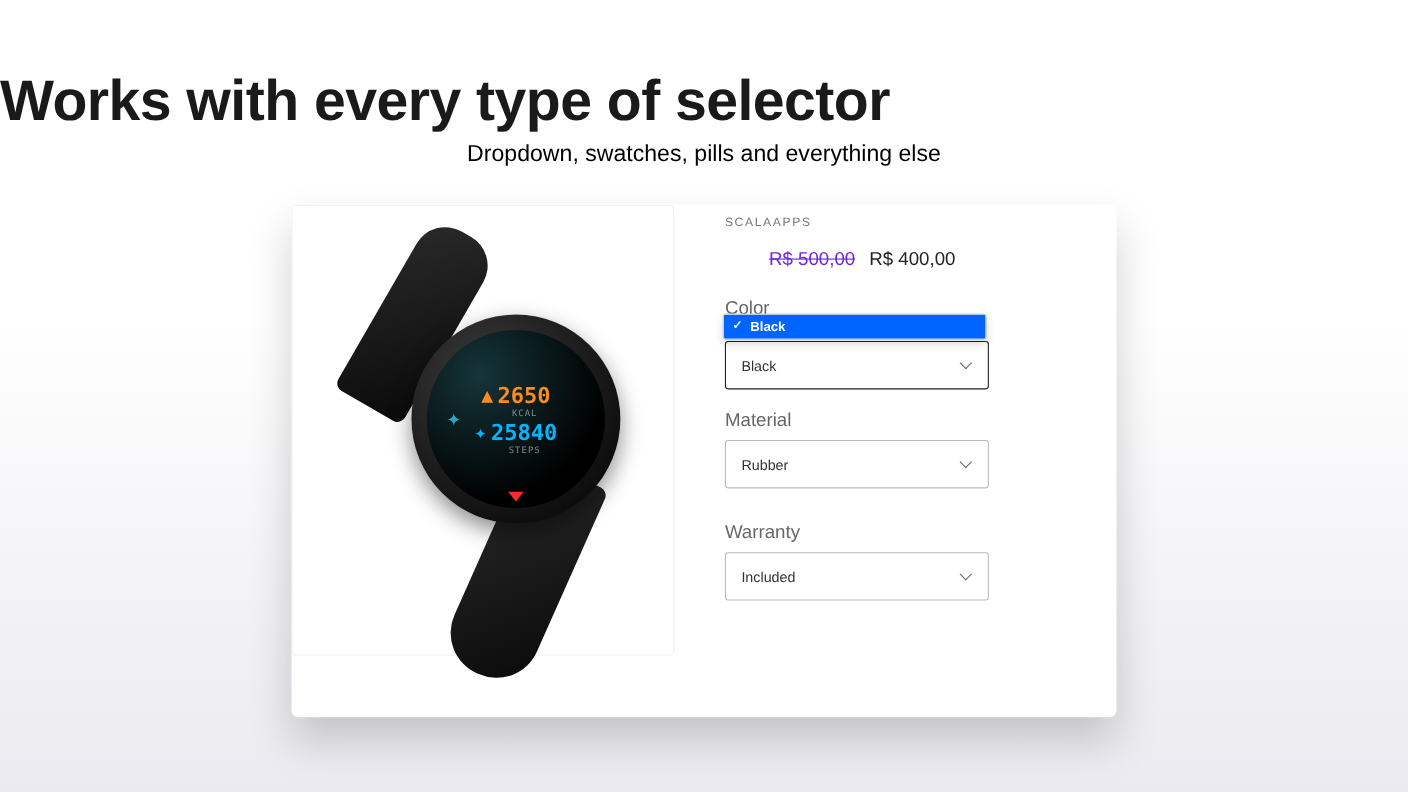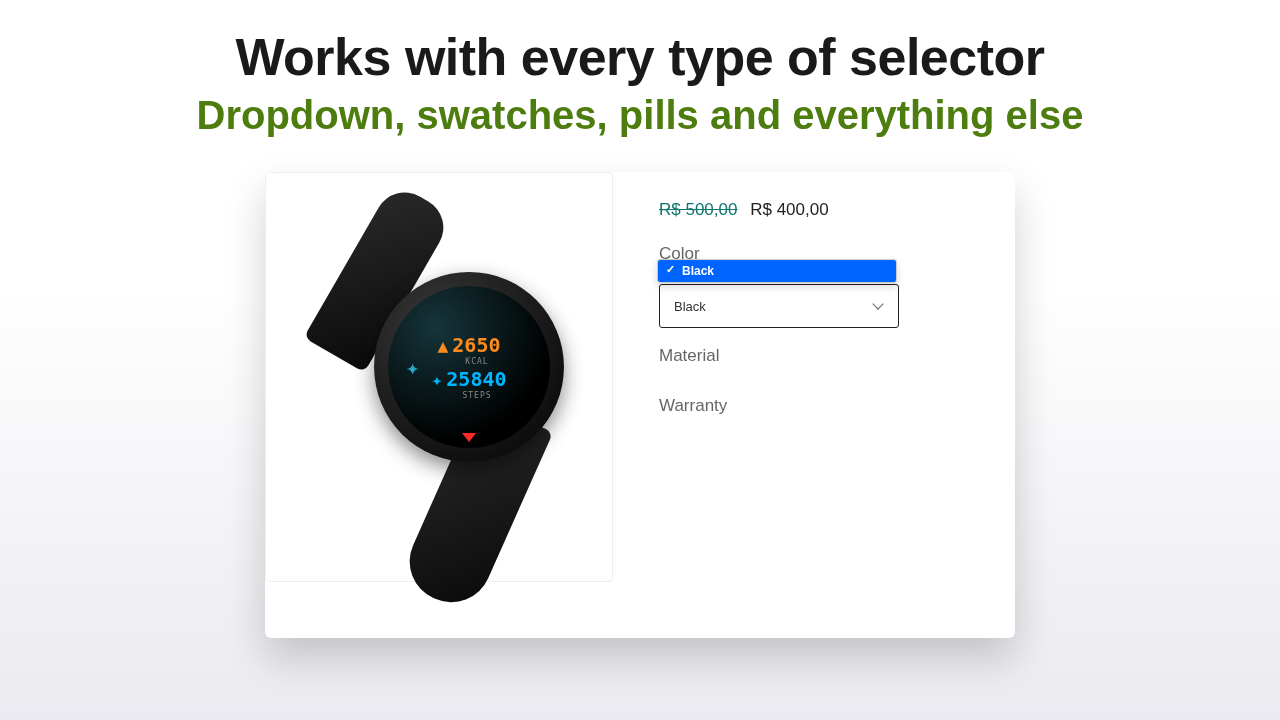--- a/index.html
+++ b/index.html
@@ -3,33 +3,33 @@
 <meta charset="utf-8">
 <style>
   * { box-sizing: border-box; margin: 0; padding: 0; }
   html, body { width: 1280px; height: 720px; }
   body {
     font-family: -apple-system, BlinkMacSystemFont, "Segoe UI", Arial, sans-serif;
     background: linear-gradient(to bottom, #ffffff 0%, #ffffff 40%, #eaeaf0 100%);
     overflow: hidden;
   }
   .headline {
-    text-align: center;
+    text-align: left;
     font-weight: 800;
     font-size: 52px;
     color: #1a1a1a;
-    margin-top: 27px;
+    margin-top: 62px;
     letter-spacing: -0.5px;
   }
   .subhead {
     text-align: center;
-    font-size: 40px;
-    color: #4d7c0f;
+    font-size: 21px;
+    color: #000000;
     margin-top: 6px;
-    font-weight: 700;
+    font-weight: 400;
   }
   .card {
     width: 750px;
     height: 466px;
     background: #fff;
     margin: 34px auto 0;
     border-radius: 6px;
     box-shadow: 0 20px 40px rgba(0,0,0,0.18);
     position: relative;
     overflow: hidden;
@@ -114,23 +114,24 @@
     line-height: 1.3;
     font-weight: 500;
     color: #111;
   }
   .prices {
     margin-top: 18px;
     font-size: 17px;
     color: #222;
   }
   .old {
-    color: #0f766e;
+    color: #6d28d9;
     text-decoration: line-through;
     margin-right: 8px;
+    margin-left: 40px;
   }
 
   .opt { margin-top: 24px; position: relative; }
   .opt2 { margin-top: 30px; }
   .opt-label {
     font-size: 17px;
     color: #666;
     margin-bottom: 8px;
   }
   .select {
@@ -225,20 +226,21 @@
           <div class="stat">
               <span class="lbl">STEPS</span>
             </div>
           <div class="tri"></div>
         </div>
       </div>
     </div>
   </div>
 
   <div class="details">
+    <div class="brand">SCALAAPPS</div>
     <div class="prices">
       <span class="old">R$ 500,00</span>
       <span>R$ 400,00</span>
     </div>
 
     <div class="opt">
       <div class="opt-label">Color</div>
       <div class="open-select-wrap">
         <div class="dd">
           <div class="dd-item">Black</div>
@@ -247,20 +249,28 @@
           <div class="select">
             <span class="val">Black</span>
             <span class="chev"></span>
           </div>
         </div>
       </div>
     </div>
 
     <div class="opt opt2">
       <div class="opt-label">Material</div>
+      <div class="select light">
+        <span class="val">Rubber</span>
+        <span class="chev"></span>
+      </div>
     </div>
 
     <div class="opt opt2">
       <div class="opt-label">Warranty</div>
+      <div class="select light">
+        <span class="val">Included</span>
+        <span class="chev"></span>
+      </div>
     </div>
 
   </div>
 </div>
 
 </body></html>

